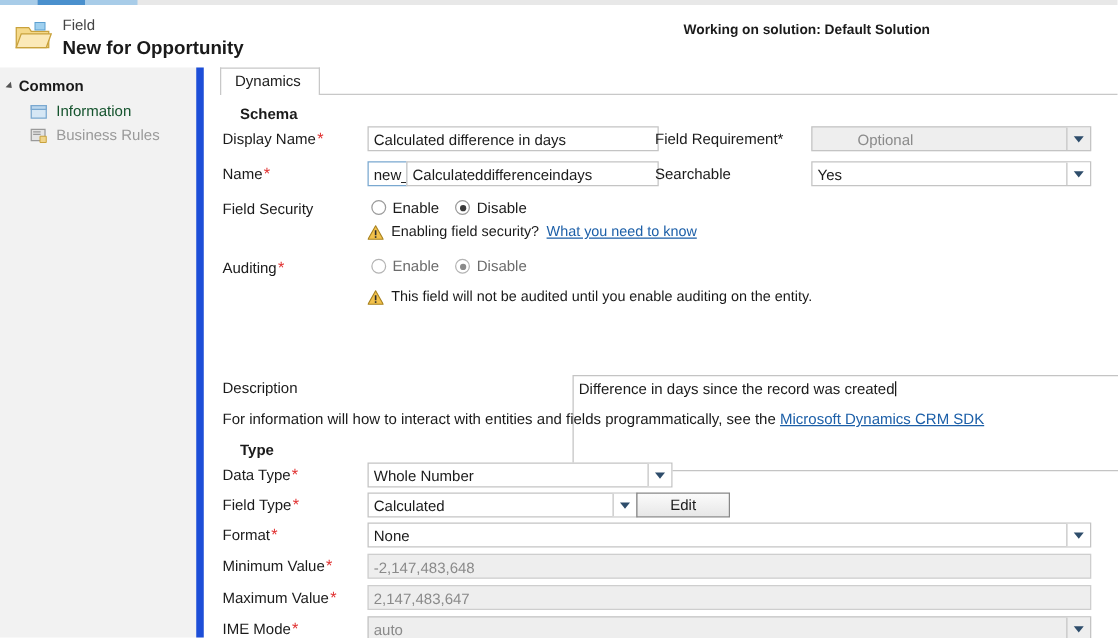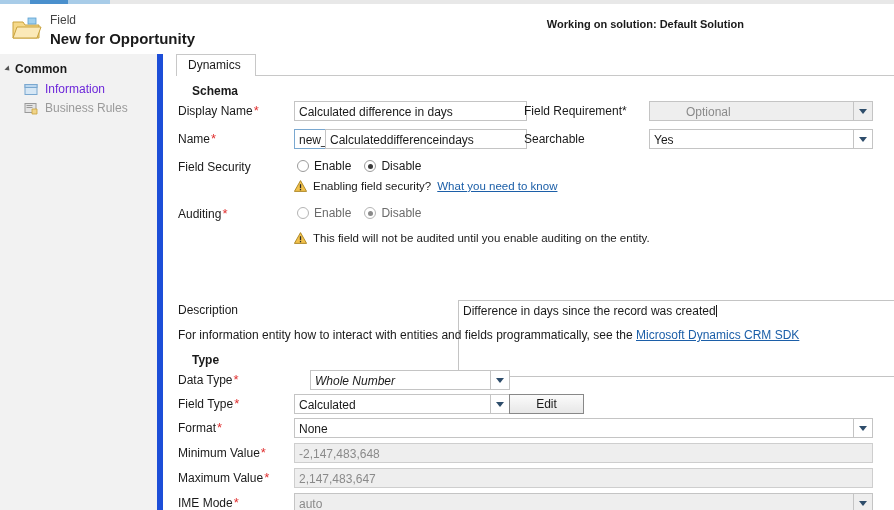--- a/index.html
+++ b/index.html
@@ -65,21 +65,21 @@
     border-top: 3.5px solid transparent;
     border-bottom: 3.5px solid transparent;
     transform: rotate(45deg);
     margin-right: 1px;
   }
   .nav-item {
     position: absolute; left: 24px;
     display: flex; align-items: center; gap: 7px;
     font-size: 12px;
   }
-  #nav-information { top: 28px; color: #6d28d9; }
+  #nav-information { top: 28px; color: #14532d; }
   #nav-business-rules { top: 47px; color: #9a9a9a; }
   .nav-ico { width: 14px; height: 13px; flex: 0 0 auto; }
 
   
   #main {
     position: absolute; left: 164px; top: 54px;
     width: 730px; height: 456px;
     background: #ffffff;
   }
 
@@ -371,31 +371,31 @@
   </div>
 
   <div class="lbl" style="top:249px">
     <span>Description</span>
   </div>
   <div id="description-box">
     <span>Difference in days since the record was created</span><span id="description-caret"></span>
   </div>
 
   <div id="sdk-line">
-    <span>For information entity how to interact with entities and fields programmatically, see the</span>
+    <span>For information will how to interact with entities and fields programmatically, see the</span>
     <a href="#">Microsoft Dynamics CRM SDK</a>
   </div>
 
   <div class="section-head" id="head-type">Type</div>
 
   <div class="row" style="top:316px">
     <div class="lbl">
       <span>Data Type</span><span class="req">*</span>
     </div>
-    <div class="dd" style="left:146px; top:0; width:200px;font-style:italic;">
+    <div class="dd" style="left:130px; top:0; width:244px;">
       <span>Whole Number</span>
       <span class="arrow">
           <i></i>
         </span>
     </div>
   </div>
 
   <div class="row" style="top:340px">
     <div class="lbl">
       <span>Field Type</span><span class="req">*</span>

